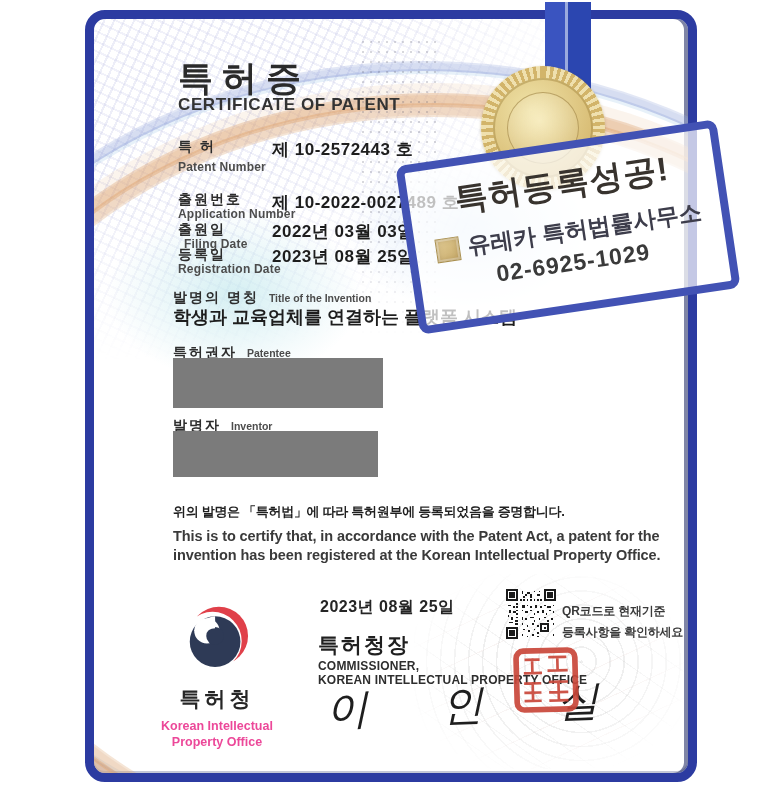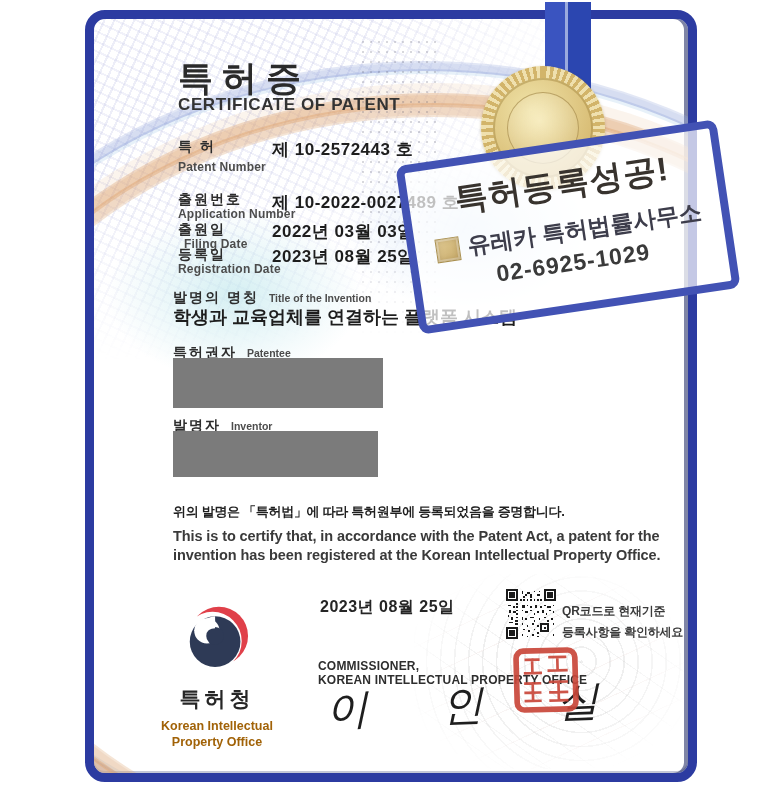--- a/index.html
+++ b/index.html
@@ -64,21 +64,21 @@
   .signature{left:232px;top:658px;font-size:42px;letter-spacing:30px;color:#1e1e1e;
     font-family:"DejaVu Serif","Liberation Serif",serif;font-style:italic;font-weight:400;
     transform:rotate(-2deg);}
   .qr-cap{font-size:12px;font-weight:700;color:#3a3a3a;letter-spacing:-.2px;}
 
   
   .qr{left:412px;top:570px;width:50px;height:50px;}
   .seal{left:419px;top:628px;width:66px;height:66px;transform:rotate(-1.5deg);opacity:.92;}
   .logo-col{left:56px;top:584px;width:134px;text-align:center;}
   .logo-kr{font-size:21px;font-weight:800;letter-spacing:4px;color:#262626;margin-top:2px;}
-  .logo-en{font-size:12.5px;font-weight:600;color:#a16207;line-height:1.3;margin-top:5px;}
+  .logo-en{font-size:12.5px;font-weight:600;color:#ec4899;line-height:1.3;margin-top:5px;}
 
   
   .ribbon{position:absolute;left:545px;top:2px;width:46px;height:134px;z-index:4;
     background:linear-gradient(90deg,#3a54c0 0 44%, #9aaade 44% 50%, #2b46b0 50% 100%);
     clip-path:polygon(0 0,100% 0,100% calc(100% - 5px),88% 100%,76% calc(100% - 8px),
       63% 100%,50% calc(100% - 5px),37% 100%,24% calc(100% - 8px),12% 100%,0 calc(100% - 5px));}
   .medal{position:absolute;left:481px;top:66px;width:124px;height:124px;border-radius:50%;z-index:5;
     background:repeating-conic-gradient(#d2b46a 0 3.5deg, #efe0ae 3.5deg 7deg);
     box-shadow:0 1px 3px rgba(120,100,40,.35);}
   .medal::after{content:"";position:absolute;inset:12px;border-radius:50%;
@@ -242,20 +242,21 @@
           <rect x="15" y="26" width="1" height="1"></rect>
         <rect x="18" y="27" width="1" height="1"></rect>
           <rect x="27" y="26" width="1" height="1"></rect>
       </g>
       <rect x="21" y="21" width="3" height="3" fill="#ffffff"></rect>
         <rect x="22" y="22" width="1" height="1" fill="#1a1a1a"></rect>
     </svg>
     <div class="abs qr-cap" style="left:468px;top:584px;">QR코드로 현재기준</div>
     <div class="abs qr-cap" style="left:468px;top:597px;margin-top:8px;">등록사항을 확인하세요</div>
 
+    <div class="abs comm-kr">특허청장</div>
     <div class="abs comm-en" style="left:224px;top:640px;text-align:right;">COMMISSIONER,</div>
     <div class="abs comm-en" style="left:224px;top:654px;">KOREAN INTELLECTUAL PROPERTY OFFICE</div>
     <div class="abs signature">이 인 실</div>
 
     <svg class="abs seal" viewBox="0 0 64 64">
       <rect x="3.5" y="3.5" width="57" height="57" rx="7" fill="none" stroke="#c9473a" stroke-width="5.5"></rect>
       <g stroke="#c9473a" stroke-width="2.6" fill="none" stroke-linecap="square">
         <path d="M13 12 h12 M19 12 v13 M12 25 h15"></path>
         <path d="M36 10 h15 M43.5 10 v13 M35 23 h17"></path>
         <path d="M12 35 h14 M12 44 h14 M19 35 v17 M12 52 h14"></path>

